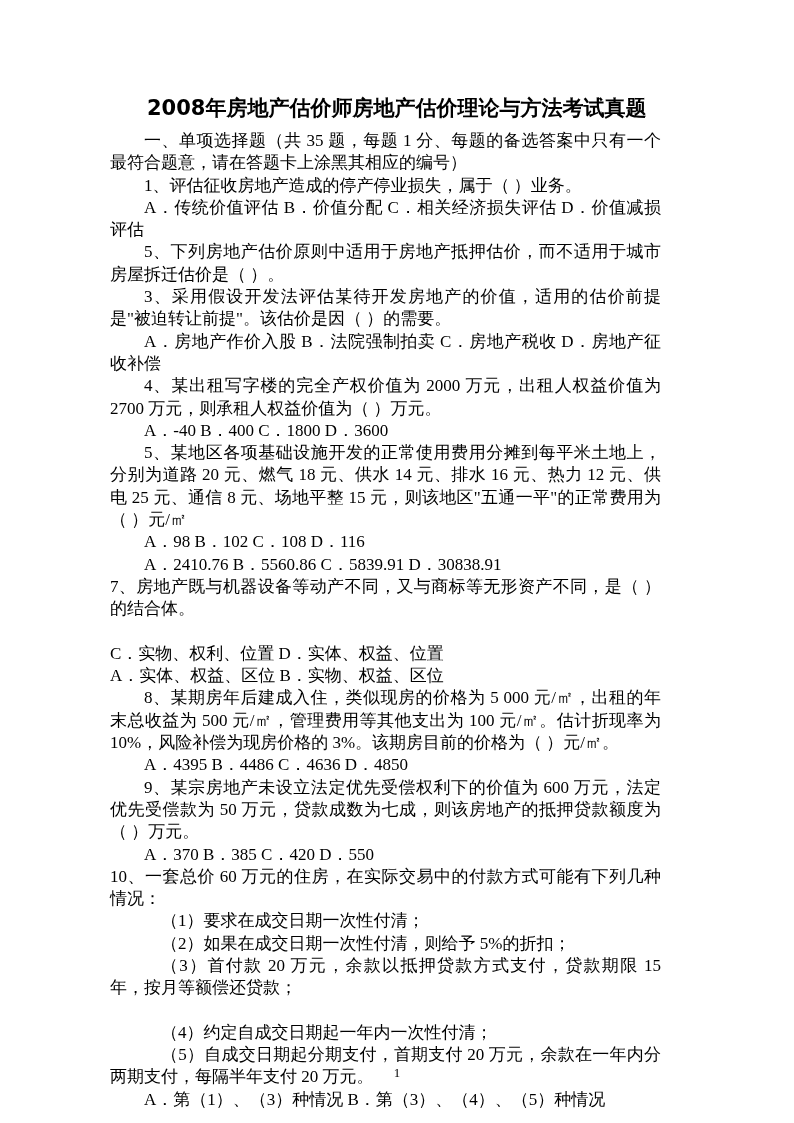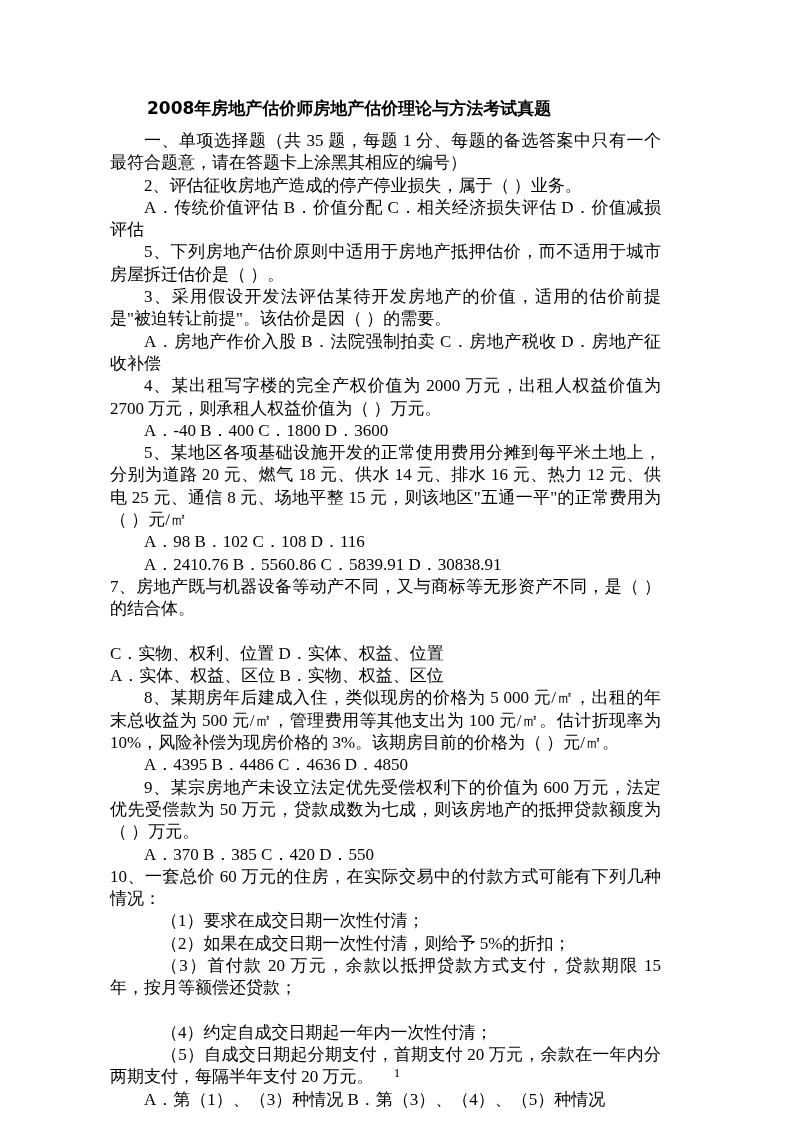--- a/index.html
+++ b/index.html
@@ -19,21 +19,21 @@
     position: absolute;
     left: 0; top: 0;
     width: 794px;
     height: 1123px;
     box-sizing: border-box;
     padding: 95px 133px 60px 110px;
   }
   .doc-title {
     font-family: "DejaVu Sans", "Liberation Sans", sans-serif;
     font-weight: bold;
-    font-size: 17px;
+    font-size: 21px;
     line-height: 26px;
     text-align: left;
     margin: 0 0 9px 37px;
     letter-spacing: 0px;
     white-space: nowrap;
   }
   .body-block {
     font-size: 17px;
     line-height: 22.3px;
     text-align: justify;
@@ -69,21 +69,21 @@
 <body>
 
 <div class="page">
 
   <h1 class="doc-title">2008年房地产估价师房地产估价理论与方法考试真题</h1>
 
   <div class="body-block">
 
     <p class="para">一、单项选择题（共 35 题，每题 1 分、每题的备选答案中只有一个最符合题意，请在答题卡上涂黑其相应的编号）</p>
 
-    <p class="para">2、评估征收房地产造成的停产停业损失，属于（    ）业务。</p>
+    <p class="para">1、评估征收房地产造成的停产停业损失，属于（    ）业务。</p>
     <p class="para">A．传统价值评估 B．价值分配 C．相关经济损失评估 D．价值减损评估</p>
 
     <p class="para">5、下列房地产估价原则中适用于房地产抵押估价，而不适用于城市房屋拆迁估价是（    ）。</p>
 
     <p class="para">3、采用假设开发法评估某待开发房地产的价值，适用的估价前提是"被迫转让前提"。该估价是因（    ）的需要。</p>
     <p class="para">A．房地产作价入股 B．法院强制拍卖 C．房地产税收 D．房地产征收补偿</p>
 
     <p class="para">4、某出租写字楼的完全产权价值为 2000 万元，出租人权益价值为 2700 万元，则承租人权益价值为（    ）万元。</p>
     <p class="para">A．-40  B．400  C．1800  D．3600</p>
 

